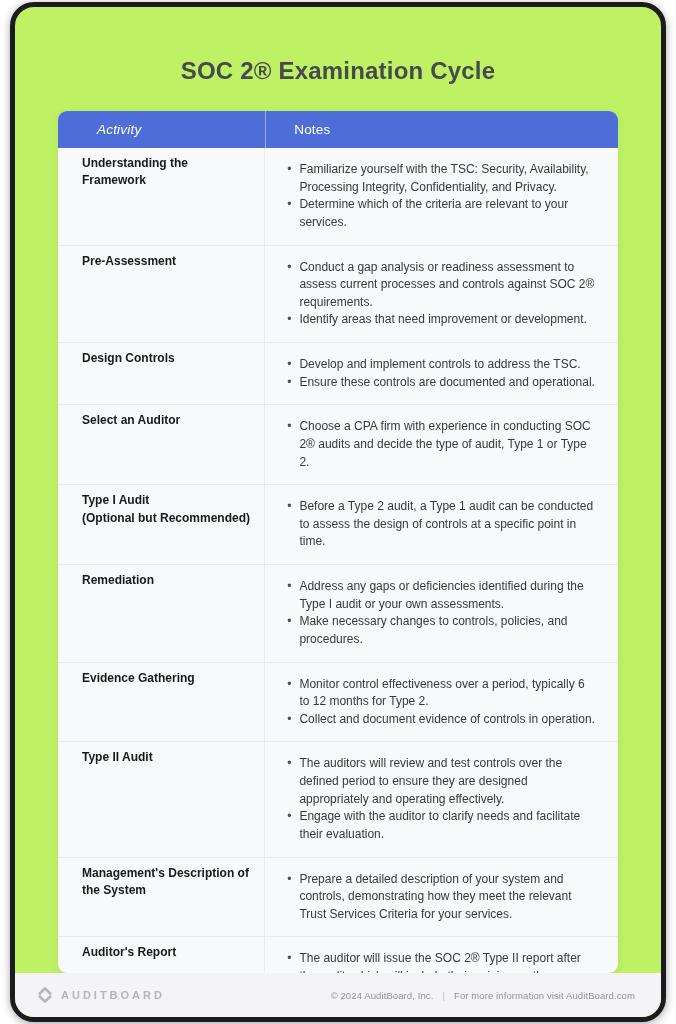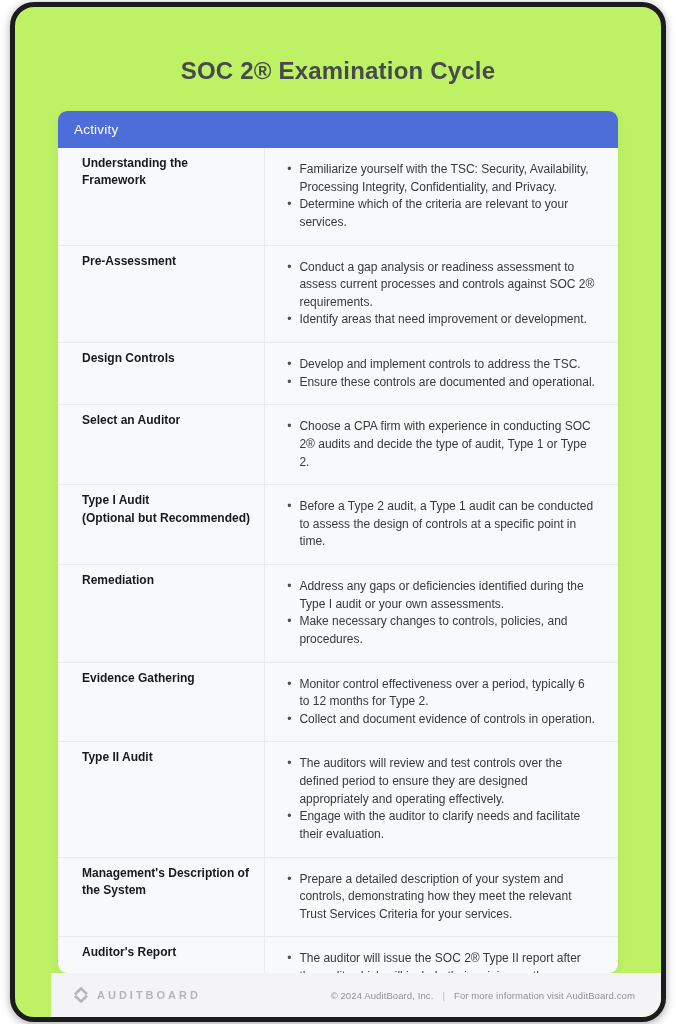--- a/index.html
+++ b/index.html
@@ -41,21 +41,22 @@
     background: #4d6ed9;
     color: #ffffff;
     height: 37px;
     align-items: center;
     font-size: 13.5px;
     font-weight: 500;
     letter-spacing: 0.2px;
   }
   .th-activity {
     width: 37%;
-    padding-left: 16px;
+    padding-left: 39px;
+    font-style: italic;
   }
   .th-notes {
     width: 63%;
     padding-left: 28px;
     border-left: 1px solid rgba(255,255,255,0.45);
     height: 100%;
     display: flex;
     align-items: center;
   }
   .table-row {
@@ -93,21 +94,20 @@
   }
   .spacer { flex: 1 1 auto; }
   .page-footer {
     height: 44px;
     background: #f4f4f6;
     display: flex;
     align-items: center;
     justify-content: space-between;
     padding: 0 26px 0 22px;
     flex: 0 0 auto;
-    margin-left: 36px;
   }
   .brand {
     display: flex;
     align-items: center;
     gap: 8px;
   }
   .brand-logo { display: block; }
   .brand-name {
     font-size: 11px;
     font-weight: 700;
@@ -127,20 +127,21 @@
 </head>
 <body>
 
 <div class="page-frame">
 
   <h1 class="page-title">SOC 2® Examination Cycle</h1>
 
   <div class="soc-table">
     <div class="table-header">
       <div class="th-activity">Activity</div>
+      <div class="th-notes">Notes</div>
     </div>
     <div id="table-body">
   <div class="table-row">
     <div class="cell-activity">
             <div>Understanding the Framework</div>
           </div>
     <div class="cell-notes">
       <ul class="notes-list">
               <li>
                 <span class="bullet">•</span>

